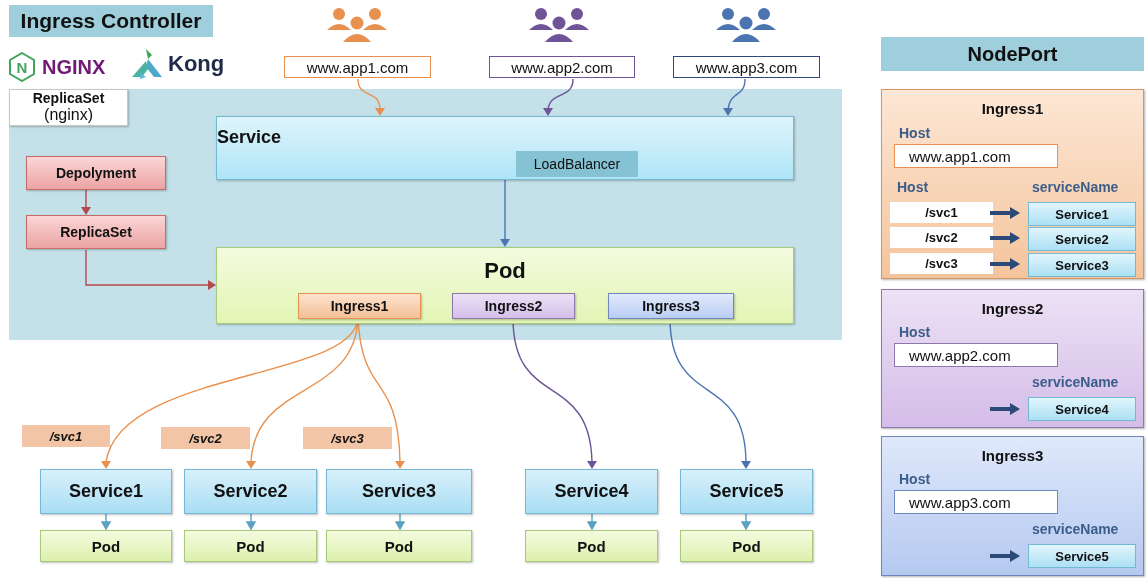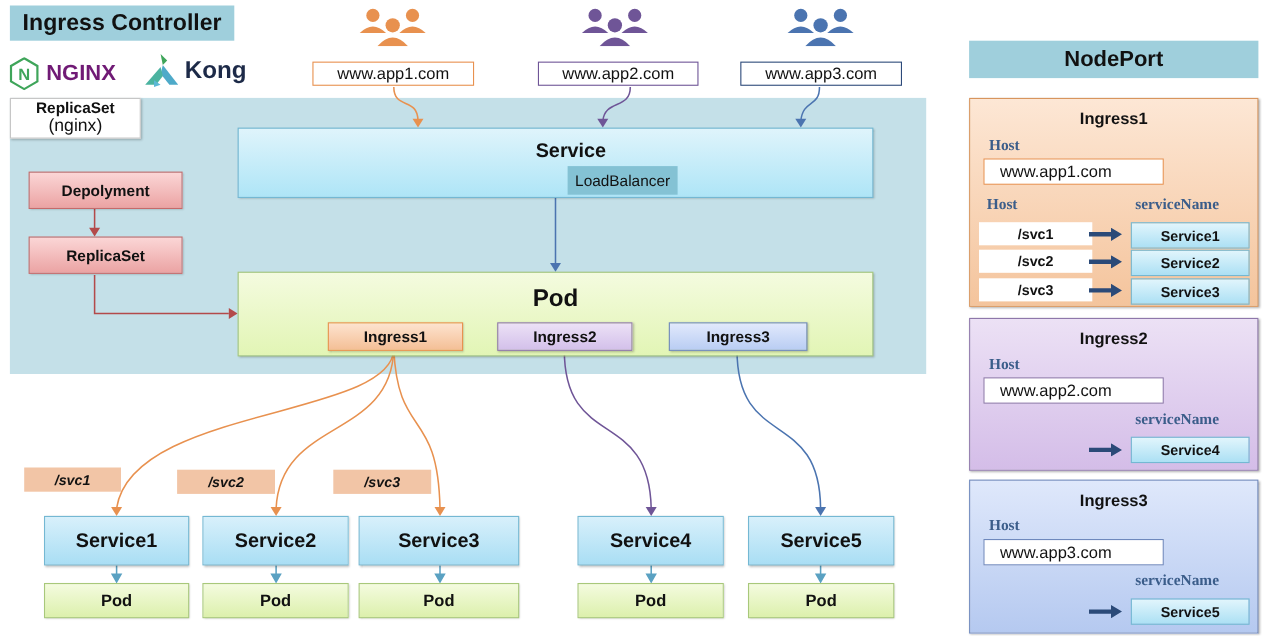--- a/index.html
+++ b/index.html
@@ -18,41 +18,41 @@
   #namespace-label { left:9px; top:89px; width:119px; height:37px; background:#fff; border:1px solid #c6c6c6;
      box-shadow:1px 1px 2px rgba(0,0,0,0.25); flex-direction:column; line-height:1.1; }
   #namespace-label .t1 { font-size:14px; font-weight:bold; }
   #namespace-label .t2 { font-size:16px; }
 
   .users { width:64px; height:36px; }
   .domain-box { height:22px; background:#fff; font-size:15px; }
 
   #service-box { left:216px; top:116px; width:578px; height:64px;
      background:linear-gradient(#dff4fb,#aee5f7); border:1px solid #74b8d3; box-shadow:1px 1px 2px rgba(0,0,0,0.25); }
-  #service-title { left:0; right:0; top:10px; font-size:18px; font-weight:bold; text-align:center;padding-left:28px; }
+  #service-title { left:0; right:0; top:10px; font-size:18px; font-weight:bold; text-align:left; }
   .svc-type { top:34px; height:26px; background:#84c2d4; font-size:14px; }
 
   #pod-box { left:216px; top:247px; width:578px; height:77px;
      background:linear-gradient(#f4fbdf,#e2f5b5); border:1px solid #a8c87a; box-shadow:1px 1px 2px rgba(0,0,0,0.25); }
   #pod-title { left:0; right:0; top:10px; font-size:22px; font-weight:bold; text-align:center; }
   .ingress-chip { top:45px; height:26px; font-size:14px; font-weight:bold; box-shadow:1px 1px 2px rgba(0,0,0,0.25); }
 
   .red-box { left:26px; width:140px; height:34px; background:linear-gradient(#fbd6d6,#eba3a3);
      border:1px solid #c66a6a; font-size:14px; font-weight:bold; box-shadow:1px 1px 2px rgba(0,0,0,0.25); }
 
   .path-label { height:22px; background:#f2c5a6; font-size:13px; font-weight:bold; font-style:italic; }
   .svc-box { top:469px; height:45px; background:linear-gradient(#d8f0fb,#a9def4); border:1px solid #74b8d3;
      font-size:18px; font-weight:bold; box-shadow:1px 1px 2px rgba(0,0,0,0.25); }
   .pod-small { top:530px; height:32px; background:linear-gradient(#f4fbdf,#dcf0ac); border:1px solid #a8c87a;
      font-size:15px; font-weight:bold; box-shadow:1px 1px 2px rgba(0,0,0,0.25); }
 
   #ingress-header { left:881px; top:37px; width:263px; height:34px; background:#9fcfdc; font-size:20px; font-weight:bold; }
   .ing-card { left:881px; width:263px; box-shadow:1px 1px 2px rgba(0,0,0,0.3); }
   .ing-card .name { position:absolute; left:0; right:0; text-align:center; font-size:15px; font-weight:bold; }
-  .ing-card .lbl { position:absolute; color:#3b5d8a; font-size:14px; font-weight:bold;font-family:Liberation Serif, serif; }
+  .ing-card .lbl { position:absolute; color:#3b5d8a; font-size:14px; font-weight:bold; }
   .ing-card .host { position:absolute; left:12px; width:148px; height:22px; background:#fff; font-size:15px; padding-left:14px; display:flex; align-items:center; }
   .ing-card .path { position:absolute; left:8px; width:103px; height:21px; background:#fff; font-size:13px; font-weight:bold; }
   .ing-card .svcname { position:absolute; left:146px; width:106px; height:22px; background:linear-gradient(#e1f5fc,#ace0f4);
      border:1px solid #74b8d3; font-size:13px; font-weight:bold; }
   .ing-card .arrow { position:absolute; left:108px; width:30px; height:12px; }
   #card1 { top:89px; height:190px; background:linear-gradient(#fde7d5,#f4c49c); border:1px solid #d8955d; }
   #card2 { top:289px; height:139px; background:linear-gradient(#ece1f5,#d4bde8); border:1px solid #8e77aa; }
   #card3 { top:436px; height:140px; background:linear-gradient(#dfe8fb,#b5c9f0); border:1px solid #6e88bd; }
 </style>
 </head>
@@ -162,21 +162,21 @@
       <polygon points="396,522 404,522 400,529"></polygon>
     <line x1="592" y1="514" x2="592" y2="523"></line>
       <polygon points="588,522 596,522 592,529"></polygon>
     <line x1="746" y1="514" x2="746" y2="523"></line>
       <polygon points="742,522 750,522 746,529"></polygon>
   </g>
 </svg>
 
 <div id="service-box" class="abs">
   <div id="service-title" class="abs">Service</div>
-  <div class="abs svc-type center" style="left:299px;width:100px">LoadBalancer</div>
+  <div class="abs svc-type center" style="left:299px;width:122px">LoadBalancer</div>
 </div>
 
 <div class="abs red-box center" style="top:156px">Depolyment</div>
 <div class="abs red-box center" style="top:215px">ReplicaSet</div>
 
 <div id="pod-box" class="abs">
   <div id="pod-title" class="abs">Pod</div>
   <div class="abs ingress-chip center" style="left:81px;width:123px;background:linear-gradient(#fde3cf,#f4bf96);border:1px solid #e8914f">Ingress1</div>
   <div class="abs ingress-chip center" style="left:235px;width:123px;background:linear-gradient(#ece1f6,#d3c0ea);border:1px solid #8e77aa">Ingress2</div>
   <div class="abs ingress-chip center" style="left:391px;width:126px;background:linear-gradient(#e1e9fc,#b9cdf3);border:1px solid #6e88bd">Ingress3</div>

